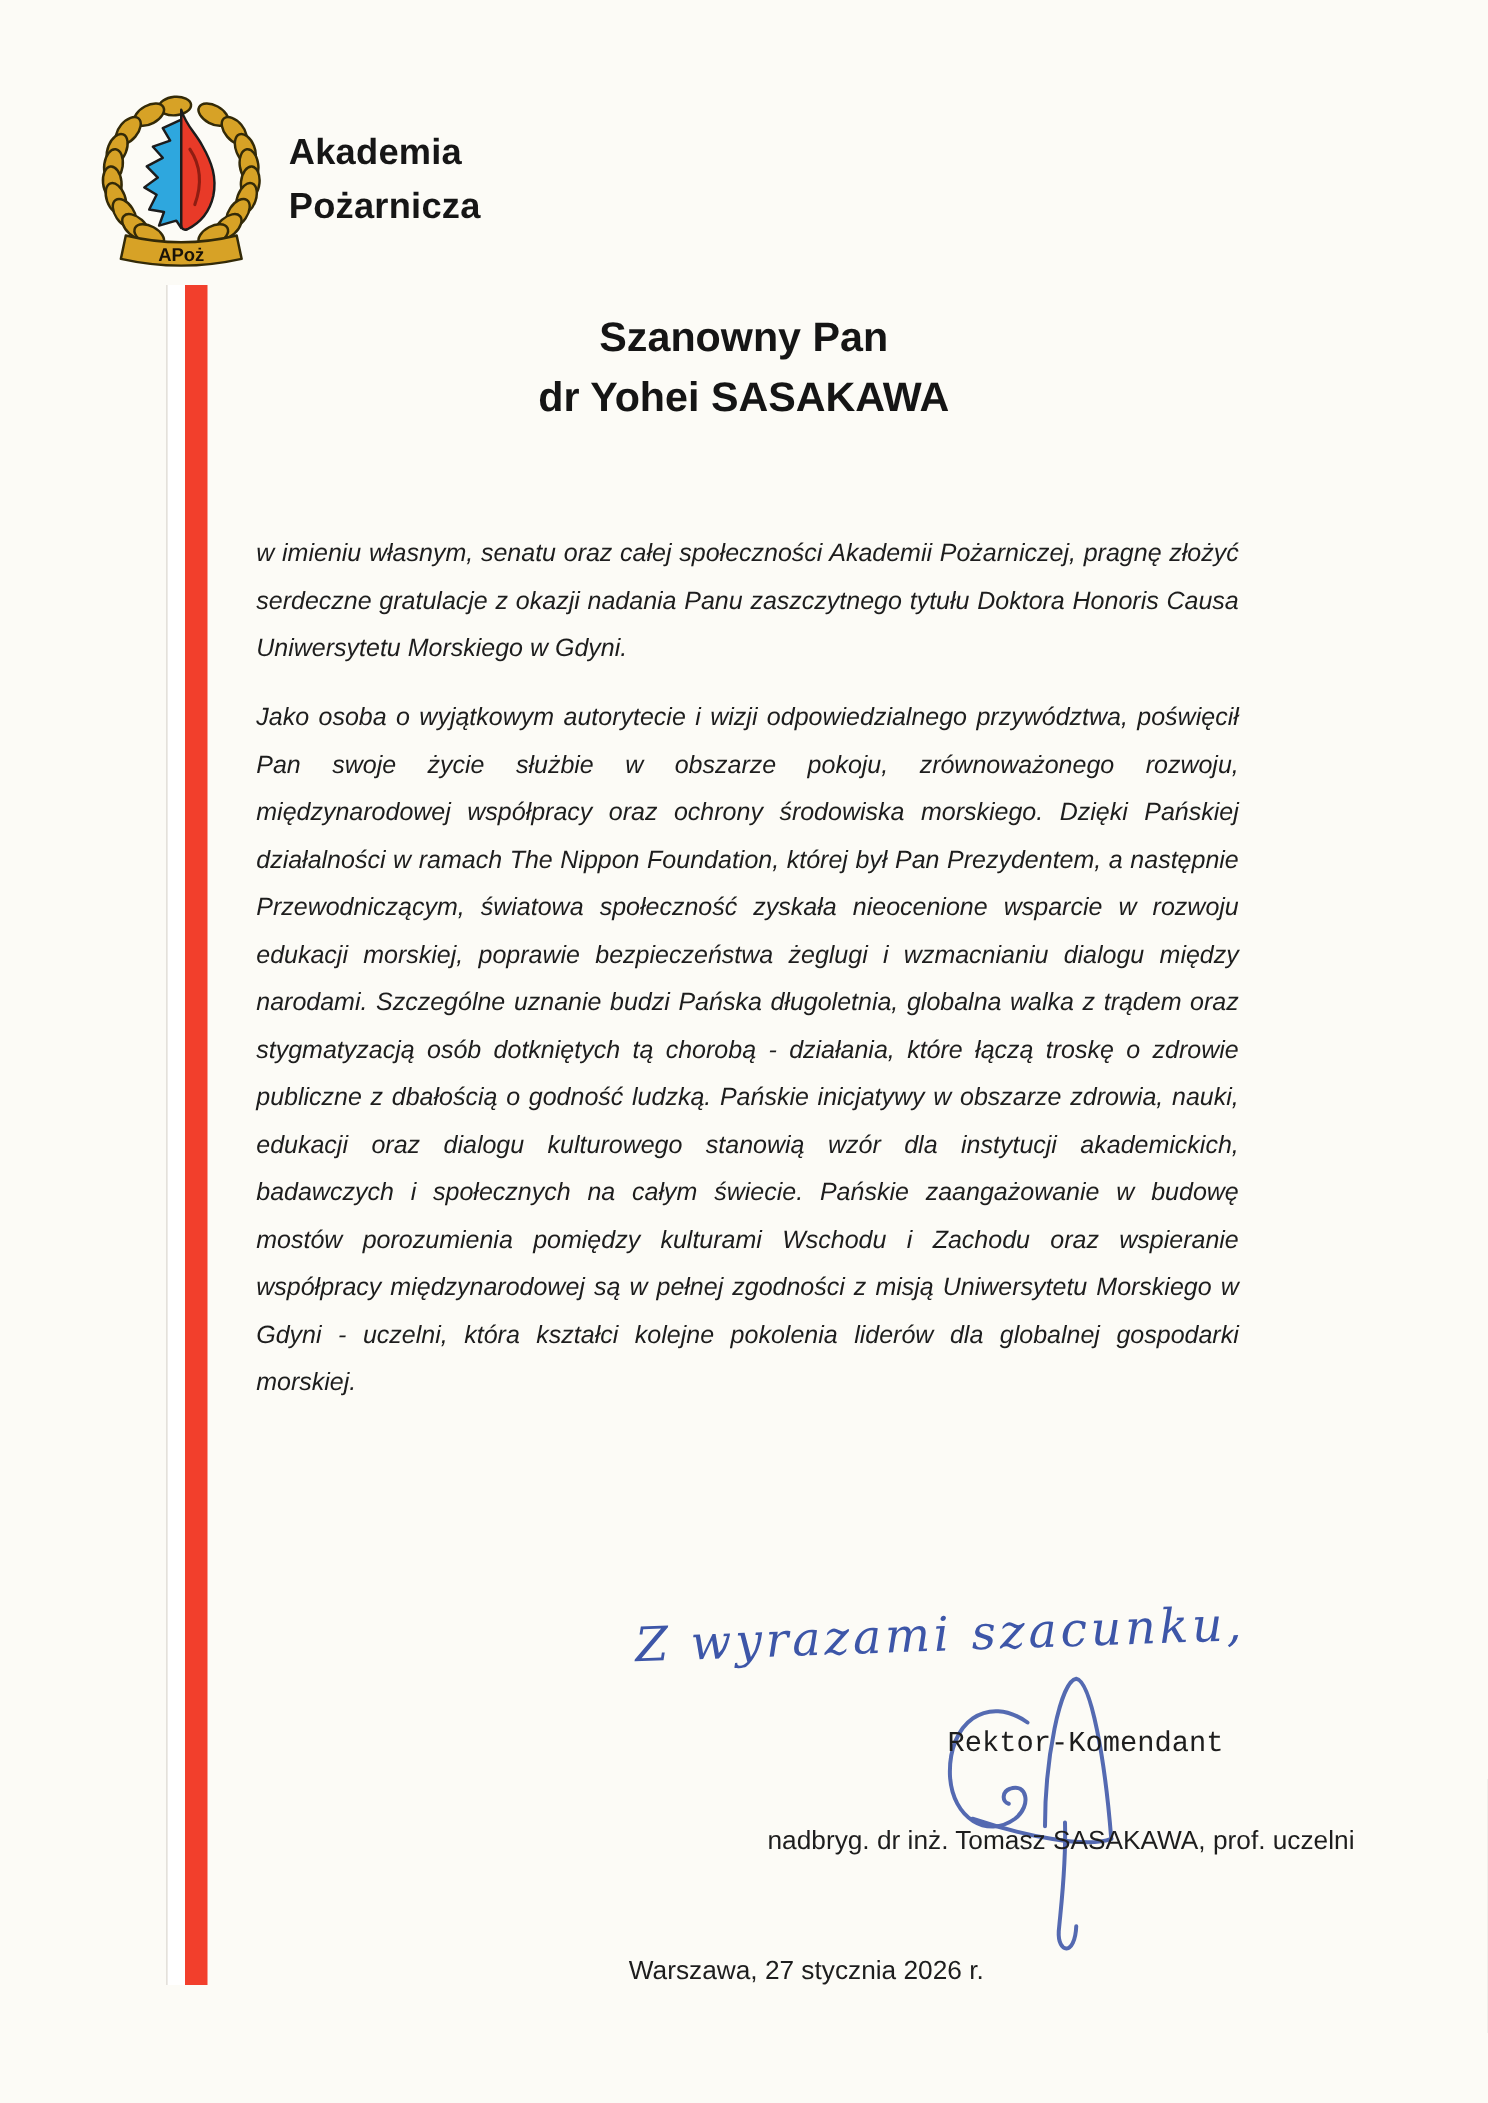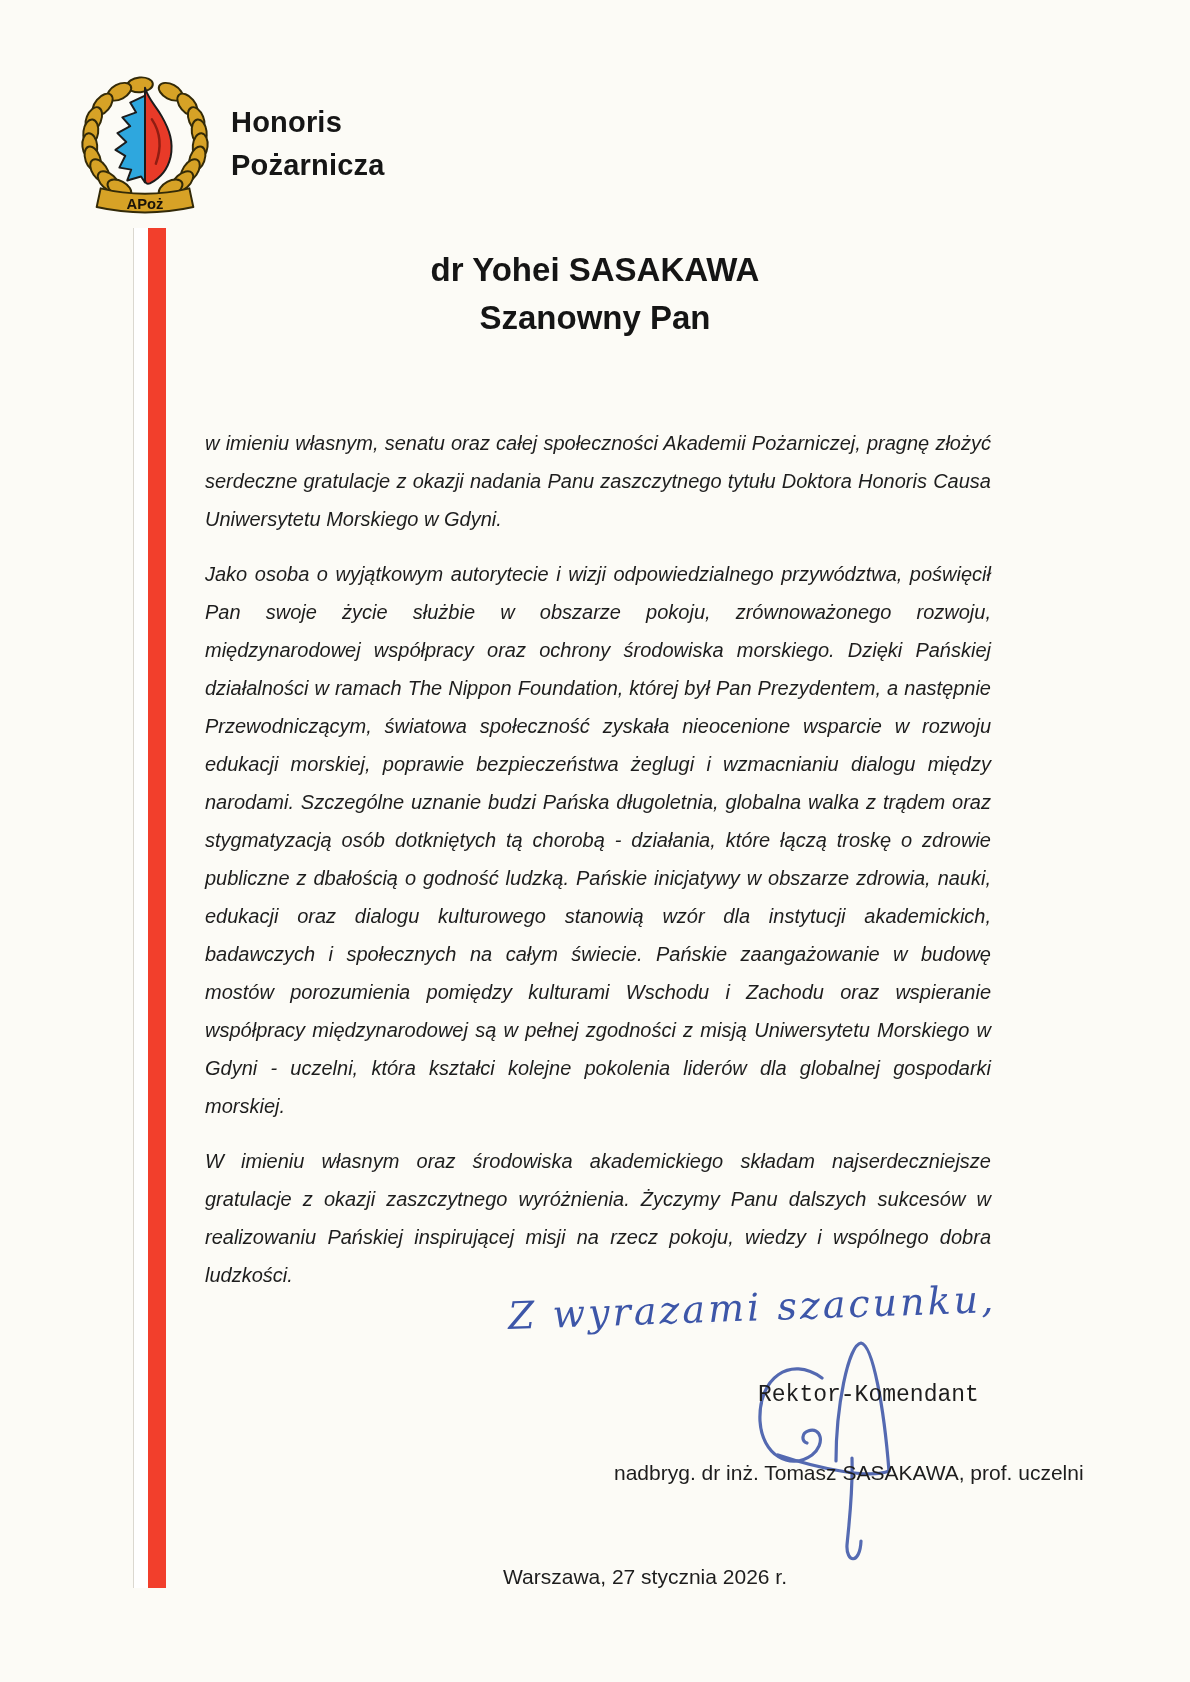--- a/index.html
+++ b/index.html
@@ -83,38 +83,37 @@
       <ellipse cx="96" cy="122" rx="13" ry="7.5" transform="rotate(152 96 122)"></ellipse>
     </g>
     <path d="M 70 28 L 55 35 L 61 45 L 47 50 L 55 59 L 42 66 L 51 75 L 40 83 L 50 89 L 44 101 L 56 103 L 52 114 L 66 110 L 70 116 Z" fill="#2ea7de" stroke="#1c1c1c" stroke-width="2" stroke-linejoin="round"></path>
     <path d="M 70 20 C 74 33, 81 38, 87 49 C 95 63, 99 75, 96 90 C 93 103, 85 112, 75 117 C 72 118, 70 117, 70 113 Z" fill="#e83a28" stroke="#1c1c1c" stroke-width="2" stroke-linejoin="round"></path>
     <path d="M 77 52 C 85 64, 88 78, 81 97" fill="none" stroke="#8f1d12" stroke-width="2.5" stroke-linecap="round"></path>
     <path d="M 25 122 Q 70 133 115 122 L 119 141 Q 70 152 21 141 Z" fill="#d7a226" stroke="#332a08" stroke-width="2" stroke-linejoin="round"></path>
     <text x="70" y="143" text-anchor="middle" font-family="Liberation Sans, sans-serif" font-size="15" font-weight="bold" fill="#1a1308">APoż</text>
   </svg>
 
   <div class="org-name">
-    <div>Honoris</div>
+    <div>Akademia</div>
     <div>Pożarnicza</div>
   </div>
 
   <div class="stripe">
     <div class="stripe-white"></div>
     <div class="stripe-red"></div>
   </div>
 
   <div class="recipient">
+    <div>Szanowny Pan</div>
     <div>dr Yohei SASAKAWA</div>
-    <div>Szanowny Pan</div>
   </div>
 
   <div class="letter-body">
     <p>w imieniu własnym, senatu oraz całej społeczności Akademii Pożarniczej, pragnę złożyć serdeczne gratulacje z okazji nadania Panu zaszczytnego tytułu Doktora Honoris Causa Uniwersytetu Morskiego w Gdyni.</p>
     <p>Jako osoba o wyjątkowym autorytecie i wizji odpowiedzialnego przywództwa, poświęcił Pan swoje życie służbie w obszarze pokoju, zrównoważonego rozwoju, międzynarodowej współpracy oraz ochrony środowiska morskiego. Dzięki Pańskiej działalności w ramach The Nippon Foundation, której był Pan Prezydentem, a następnie Przewodniczącym, światowa społeczność zyskała nieocenione wsparcie w rozwoju edukacji morskiej, poprawie bezpieczeństwa żeglugi i wzmacnianiu dialogu między narodami. Szczególne uznanie budzi Pańska długoletnia, globalna walka z trądem oraz stygmatyzacją osób dotkniętych tą chorobą - działania, które łączą troskę o zdrowie publiczne z dbałością o godność ludzką. Pańskie inicjatywy w obszarze zdrowia, nauki, edukacji oraz dialogu kulturowego stanowią wzór dla instytucji akademickich, badawczych i społecznych na całym świecie. Pańskie zaangażowanie w budowę mostów porozumienia pomiędzy kulturami Wschodu i Zachodu oraz wspieranie współpracy międzynarodowej są w pełnej zgodności z misją Uniwersytetu Morskiego w Gdyni - uczelni, która kształci kolejne pokolenia liderów dla globalnej gospodarki morskiej.</p>
-    <p>W imieniu własnym oraz środowiska akademickiego składam najserdeczniejsze gratulacje z okazji zaszczytnego wyróżnienia. Życzymy Panu dalszych sukcesów w realizowaniu Pańskiej inspirującej misji na rzecz pokoju, wiedzy i wspólnego dobra ludzkości.</p>
   </div>
 
   <div class="handwritten">Z wyrazami szacunku,</div>
 
   <svg class="signature-svg" viewBox="0 0 220 300" aria-hidden="true">
     <g fill="none" stroke="#3d56a8" stroke-width="3.2" stroke-linecap="round" opacity="0.88">
       <path d="M 132 95 C 100 72, 68 95, 70 138 C 72 172, 100 188, 122 172 C 136 161, 131 143, 118 148 C 112 150, 111 158, 117 160"></path>
       <path d="M 146 178 C 146 125, 158 62, 171 60 C 183 62, 194 125, 199 188"></path>
       <path d="M 199 188 C 180 196, 130 186, 88 172"></path>
       <path d="M 162 175 C 163 210, 159 240, 157 262 C 156 280, 170 282, 171 258"></path>

